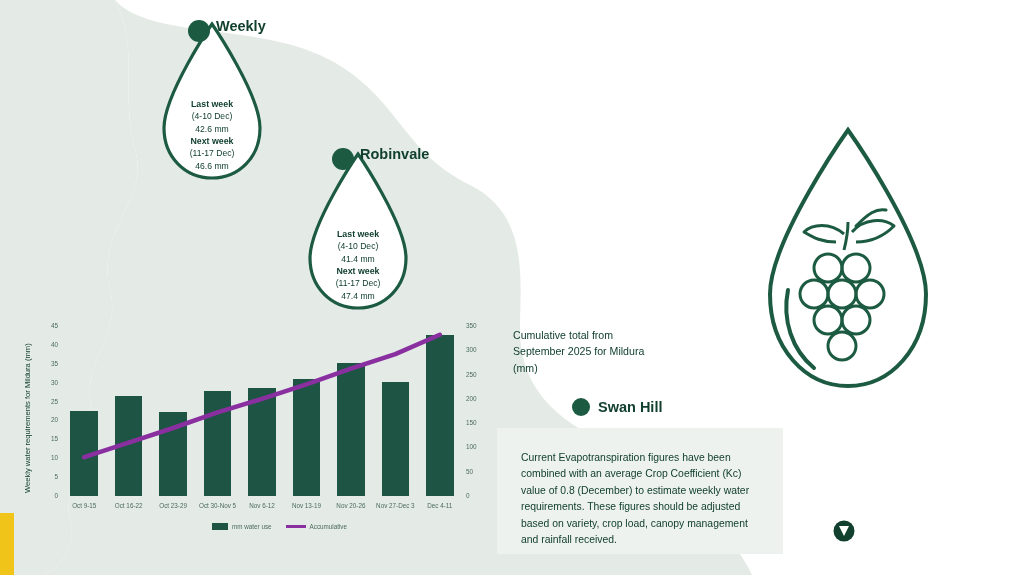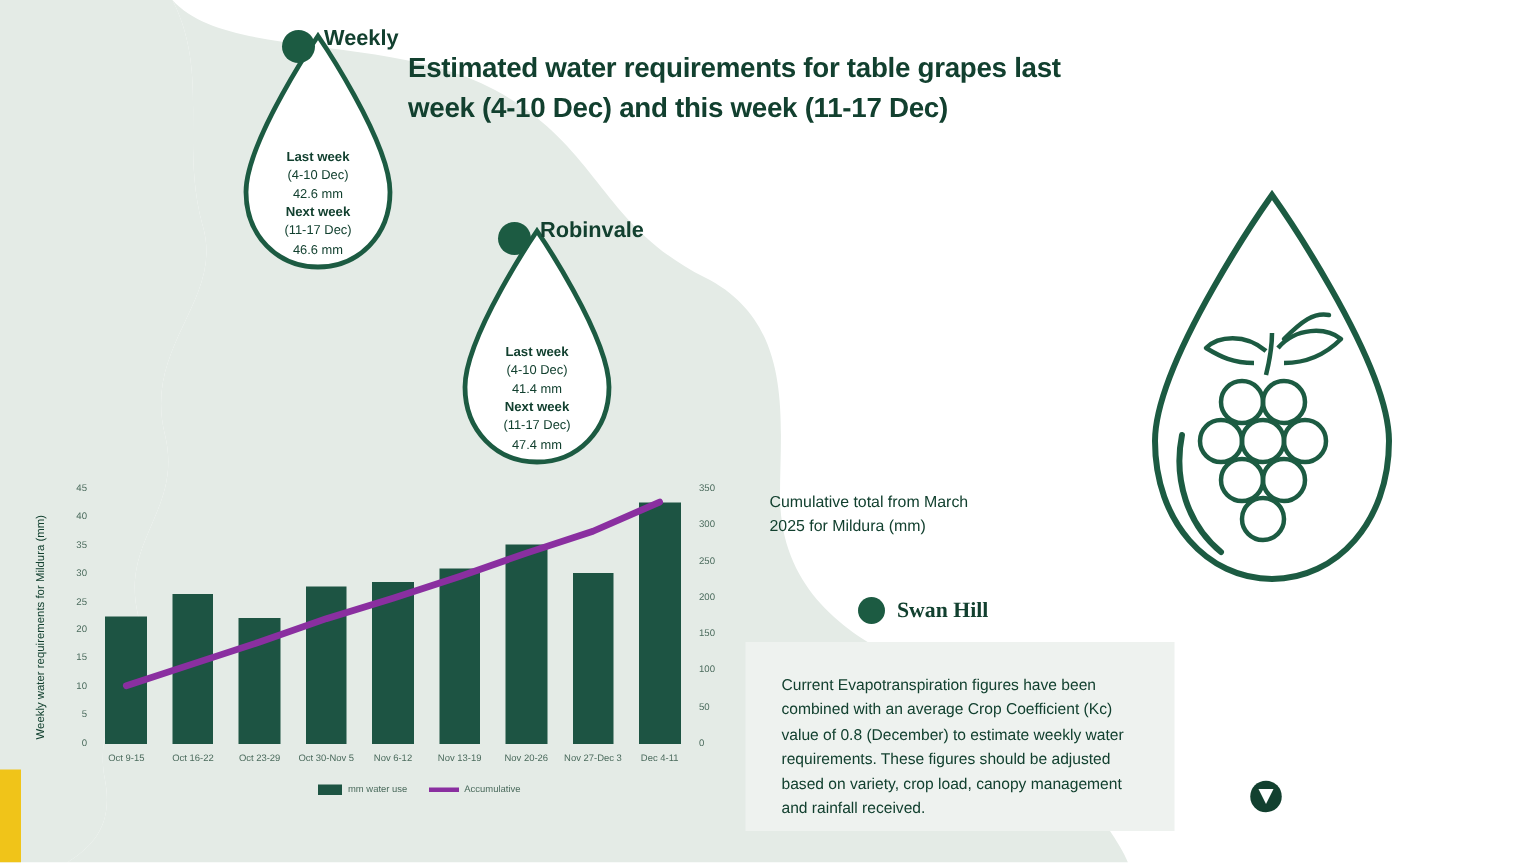--- a/index.html
+++ b/index.html
@@ -46,21 +46,21 @@
     display:flex;flex-direction:column;align-items:center;justify-content:center;
   }
   .cume-main{font-size:21px;color:#12402f;letter-spacing:-0.3px;}
   .cume-sub{font-size:12.5px;color:#12402f;margin-top:4px;}
   .cume-caption{
     position:absolute;left:513px;top:327px;width:150px;
     font-size:10.6px;color:#12402f;line-height:1.55;
   }
 
   
-  .swan{position:absolute;left:572px;top:398px;display:flex;align-items:center;gap:8px;font-family:Liberation Serif, serif;}
+  .swan{position:absolute;left:572px;top:398px;display:flex;align-items:center;gap:8px;}
   .swan-dot{width:18px;height:18px;border-radius:50%;background:#1c5b42;}
   .swan-label{font-size:14.5px;font-weight:bold;color:#12402f;}
 
   
   .note-box{
     position:absolute;left:497px;top:428px;width:286px;height:126px;
     background:#eef2ef;padding:14px 16px;box-sizing:border-box;
   }
   .note-box p{
     margin:8px;font-size:10.4px;color:#12402f;line-height:1.58;
@@ -110,21 +110,20 @@
 
 <div class="stage">
 
   <svg class="bg-shape" viewBox="0 0 1024 575" preserveAspectRatio="none">
     <path d="M0,0 L115,0 C140,50 120,95 135,150 C150,200 95,230 110,290 C122,340 80,360 92,410 C104,455 60,470 70,520 C76,552 60,565 45,575 L0,575 Z" fill="#e4ebe6"></path>
     <path d="M115,0 C150,40 260,22 330,60 C400,98 400,150 470,185 C530,215 520,280 520,330 C520,390 560,420 600,440 C660,470 700,500 730,540 C745,560 750,570 752,575 L45,575 C60,565 76,552 70,520 C60,470 104,455 92,410 C80,360 122,340 110,290 C95,230 150,200 135,150 C120,95 140,50 115,0 Z" fill="#e4ebe6"></path>
   </svg>
 
   <div class="accent-bar"></div>
 
-  <div class="title">Estimated water requirements for table grapes last week (4-10 Dec) and this week (11-17 Dec)</div>
 
   <div class="drop" style="left:148px;top:18px;width:128px;height:178px;">
     <svg width="128" height="178" viewBox="0 0 128 178">
       <path d="M64 6 C64 6 16 76 16 110 C16 139 37 160 64 160 C91 160 112 139 112 110 C112 76 64 6 64 6 Z" fill="#ffffff" stroke="#1c5b42" stroke-width="3.2"></path>
     </svg>
     <div class="drop-text" style="top:80px;left:0;">
       <b>Last week</b><br>
       <span>(4-10 Dec)</span><br>
       <span>42.6 mm</span><br>
       <b>Next week</b><br>
@@ -152,21 +151,21 @@
       <span>47.4 mm</span>
     </div>
   </div>
   <div class="drop" style="left:330px;top:146px;">
     <svg width="26" height="26" viewBox="0 0 26 26">
         <circle cx="13" cy="13" r="11" fill="#1c5b42"></circle>
       </svg>
   </div>
   <div class="drop-label" style="left:360px;top:146px;">Robinvale</div>
 
-  <div class="cume-caption">Cumulative total from March 2025 for Mildura (mm)</div>
+  <div class="cume-caption">Cumulative total from September 2025 for Mildura (mm)</div>
 
   <div class="swan">
     <span class="swan-dot"></span>
     <span class="swan-label">Swan Hill</span>
   </div>
 
   <div class="note-box">
     <p>Current Evapotranspiration figures have been combined with an average Crop Coefficient (Kc) value of 0.8 (December) to estimate weekly water requirements. These figures should be adjusted based on variety, crop load, canopy management and rainfall received.</p>
   </div>
 

